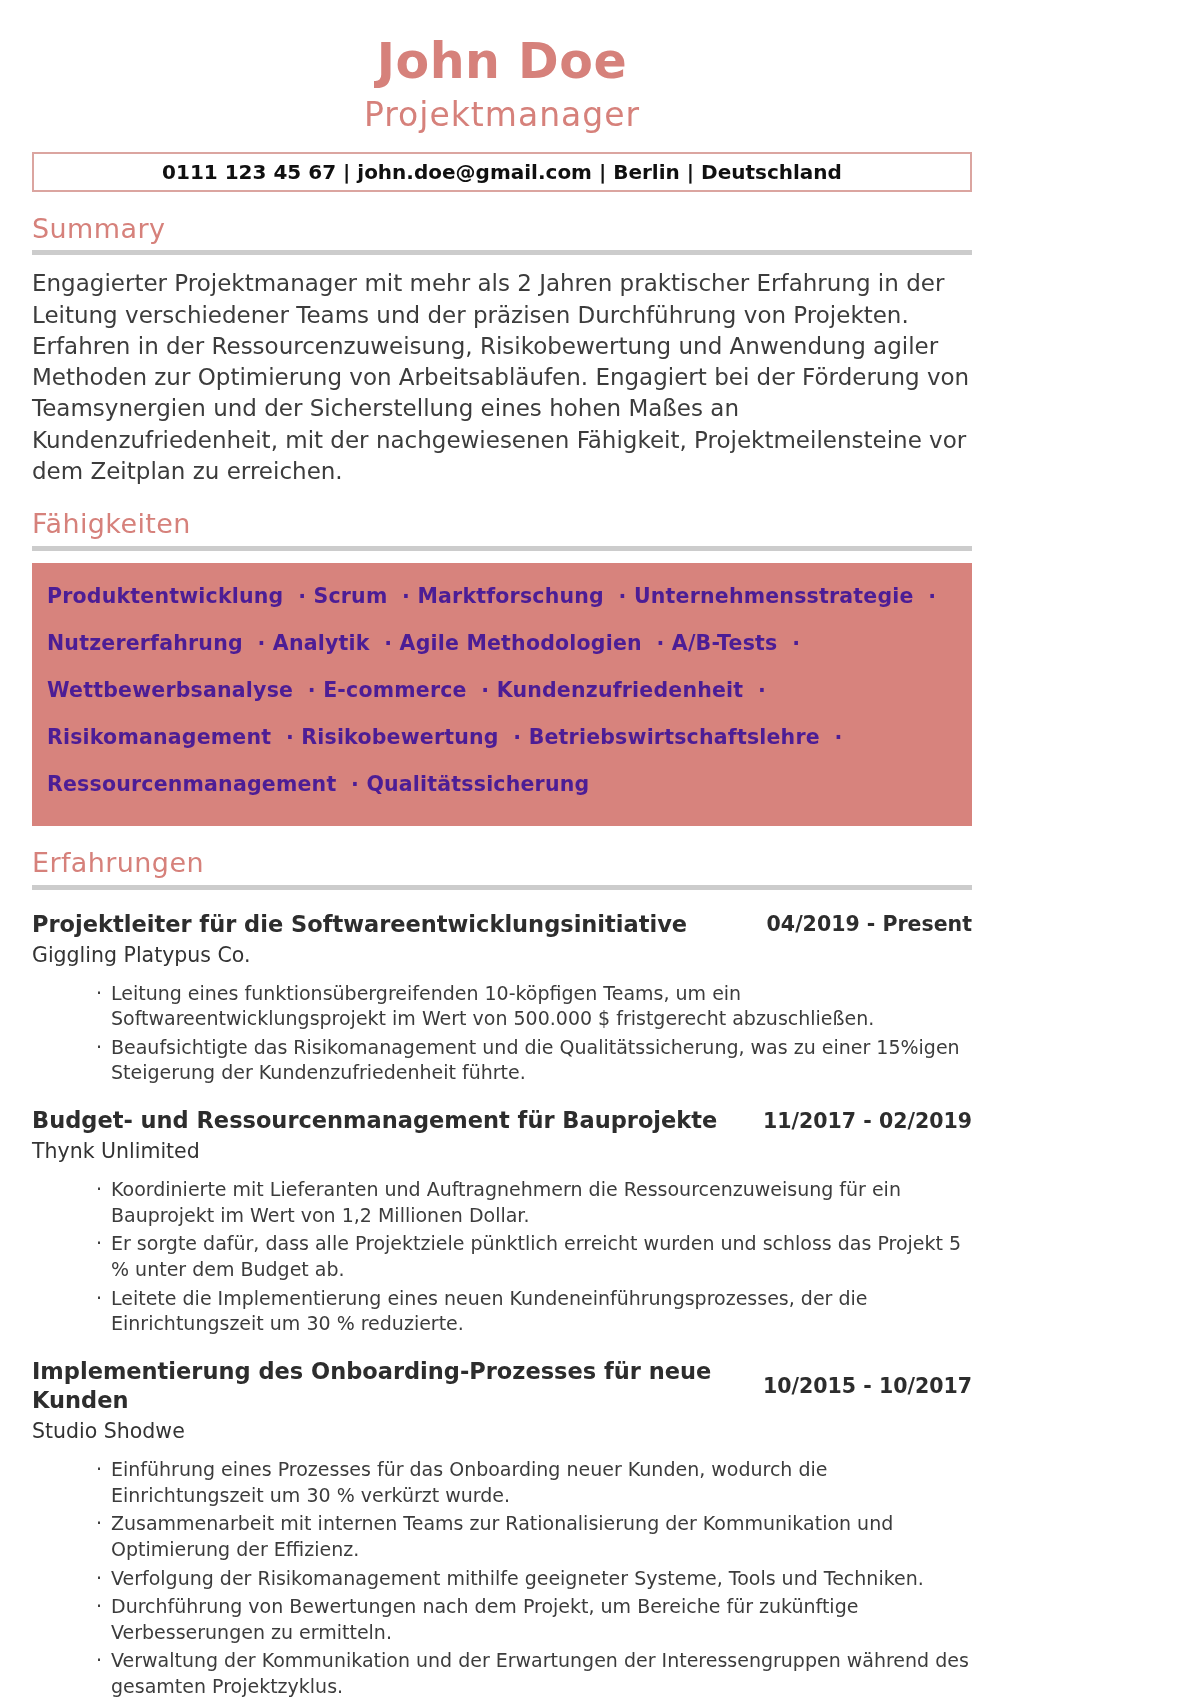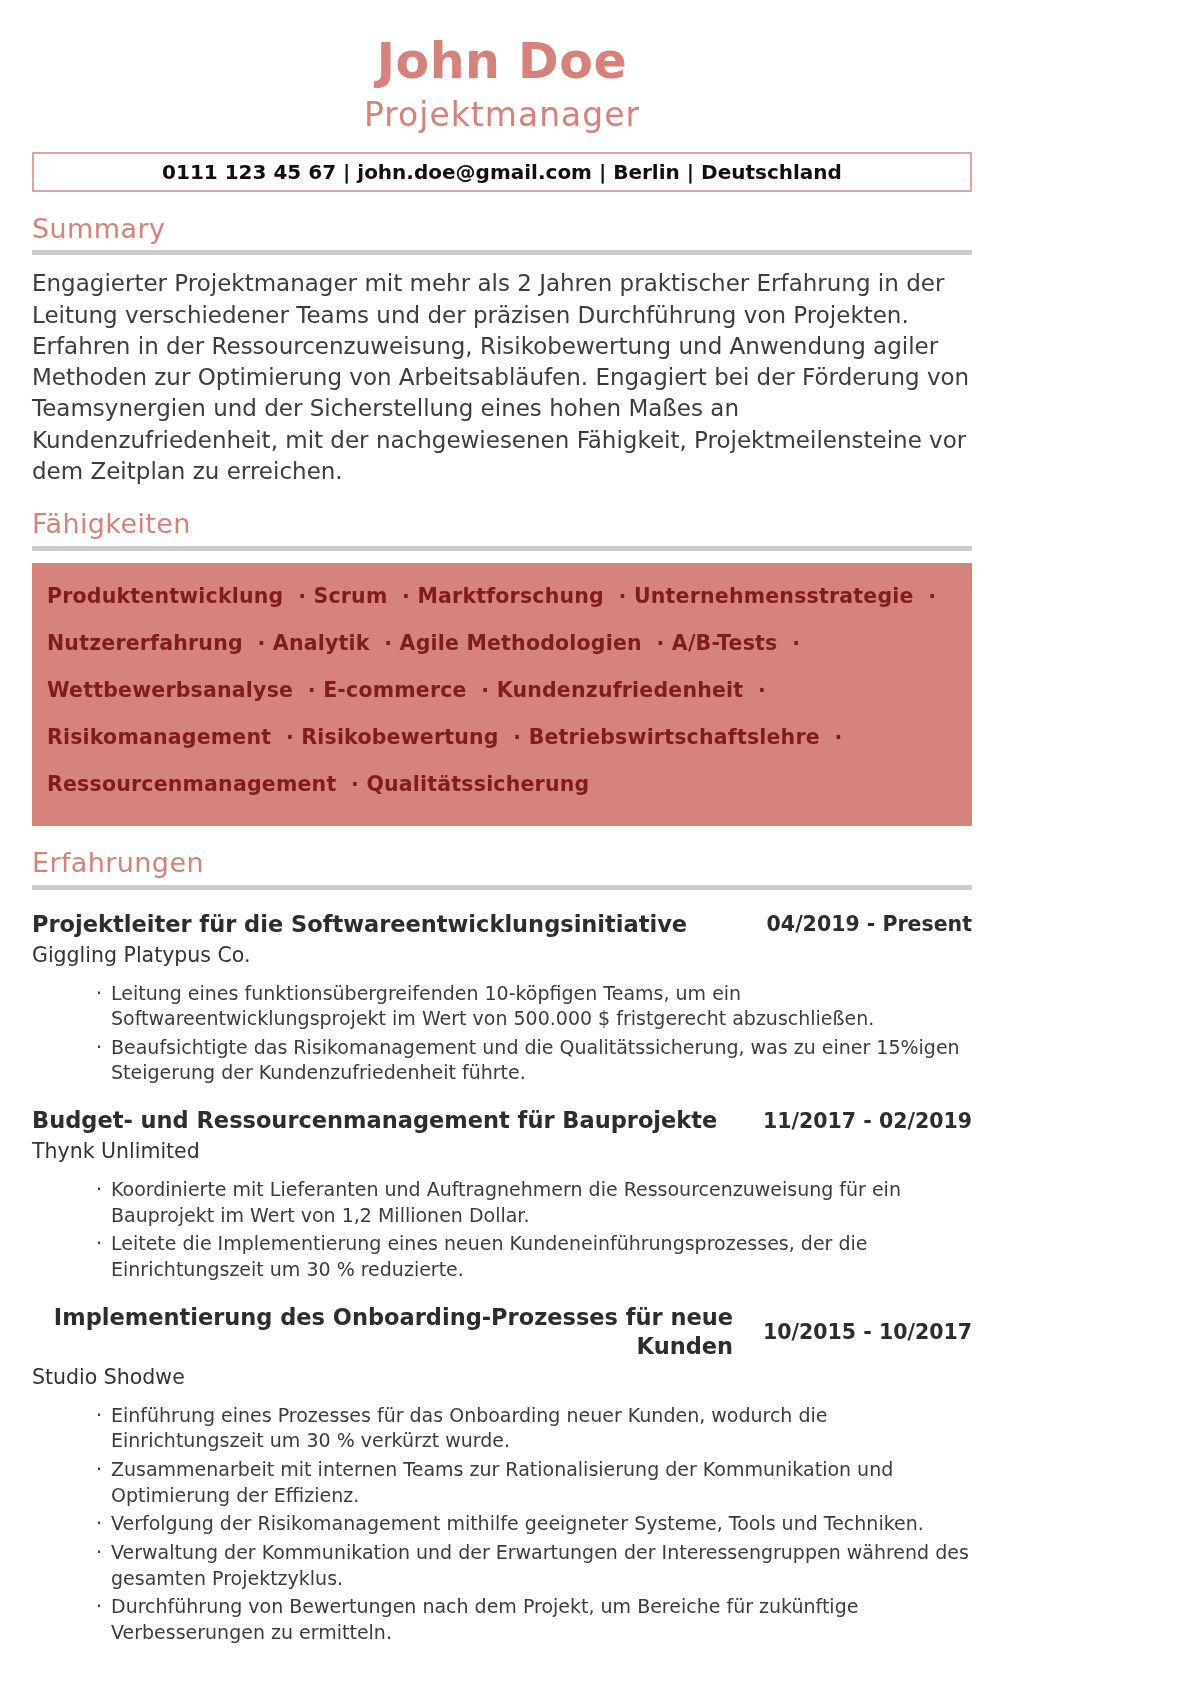--- a/index.html
+++ b/index.html
@@ -64,32 +64,31 @@
   }
   .summary-text {
     margin: 13px 0 0 0;
     font-size: 23px;
     line-height: 1.36;
   }
   .skills-box {
     margin-top: 12px;
     background: var(--skills-bg);
     padding: 10px 15px 18px 15px;
-    color: #7f1d1d;
+    color: #4c1d95;
     font-weight: bold;
     font-size: 20.5px;
     line-height: 2.3;
     letter-spacing: 0.2px;
   }
   .job { margin-top: 20px; }
   .job-head {
     display: flex;
     justify-content: space-between;
     align-items: center;
-    text-align: right;
   }
   .job-title {
     margin: 0;
     font-size: 22.5px;
     font-weight: bold;
     color: var(--dark);
     line-height: 1.3;
     max-width: 760px;
   }
   .job-dates {
@@ -168,33 +167,34 @@
     </article>
 
     <article class="job">
       <div class="job-head">
         <h3 class="job-title">Budget- und Ressourcenmanagement für Bauprojekte</h3>
         <div class="job-dates">11/2017 - 02/2019</div>
       </div>
       <div class="job-company">Thynk Unlimited</div>
       <ul class="job-bullets">
           <li>Koordinierte mit Lieferanten und Auftragnehmern die Ressourcenzuweisung für ein Bauprojekt im Wert von 1,2 Millionen Dollar.</li>
+          <li>Er sorgte dafür, dass alle Projektziele pünktlich erreicht wurden und schloss das Projekt 5 % unter dem Budget ab.</li>
           <li>Leitete die Implementierung eines neuen Kundeneinführungsprozesses, der die Einrichtungszeit um 30 % reduzierte.</li>
         </ul>
     </article>
 
     <article class="job">
       <div class="job-head">
         <h3 class="job-title">Implementierung des Onboarding-Prozesses für neue Kunden</h3>
         <div class="job-dates">10/2015 - 10/2017</div>
       </div>
       <div class="job-company">Studio Shodwe</div>
       <ul class="job-bullets">
           <li>Einführung eines Prozesses für das Onboarding neuer Kunden, wodurch die Einrichtungszeit um 30 % verkürzt wurde.</li>
           <li>Zusammenarbeit mit internen Teams zur Rationalisierung der Kommunikation und Optimierung der Effizienz.</li>
           <li>Verfolgung der Risikomanagement mithilfe geeigneter Systeme, Tools und Techniken.</li>
+          <li>Durchführung von Bewertungen nach dem Projekt, um Bereiche für zukünftige Verbesserungen zu ermitteln.</li>
           <li>Verwaltung der Kommunikation und der Erwartungen der Interessengruppen während des gesamten Projektzyklus.</li>
-          <li>Durchführung von Bewertungen nach dem Projekt, um Bereiche für zukünftige Verbesserungen zu ermitteln.</li>
         </ul>
     </article>
   </section>
 
 </div>
 
 </body></html>

